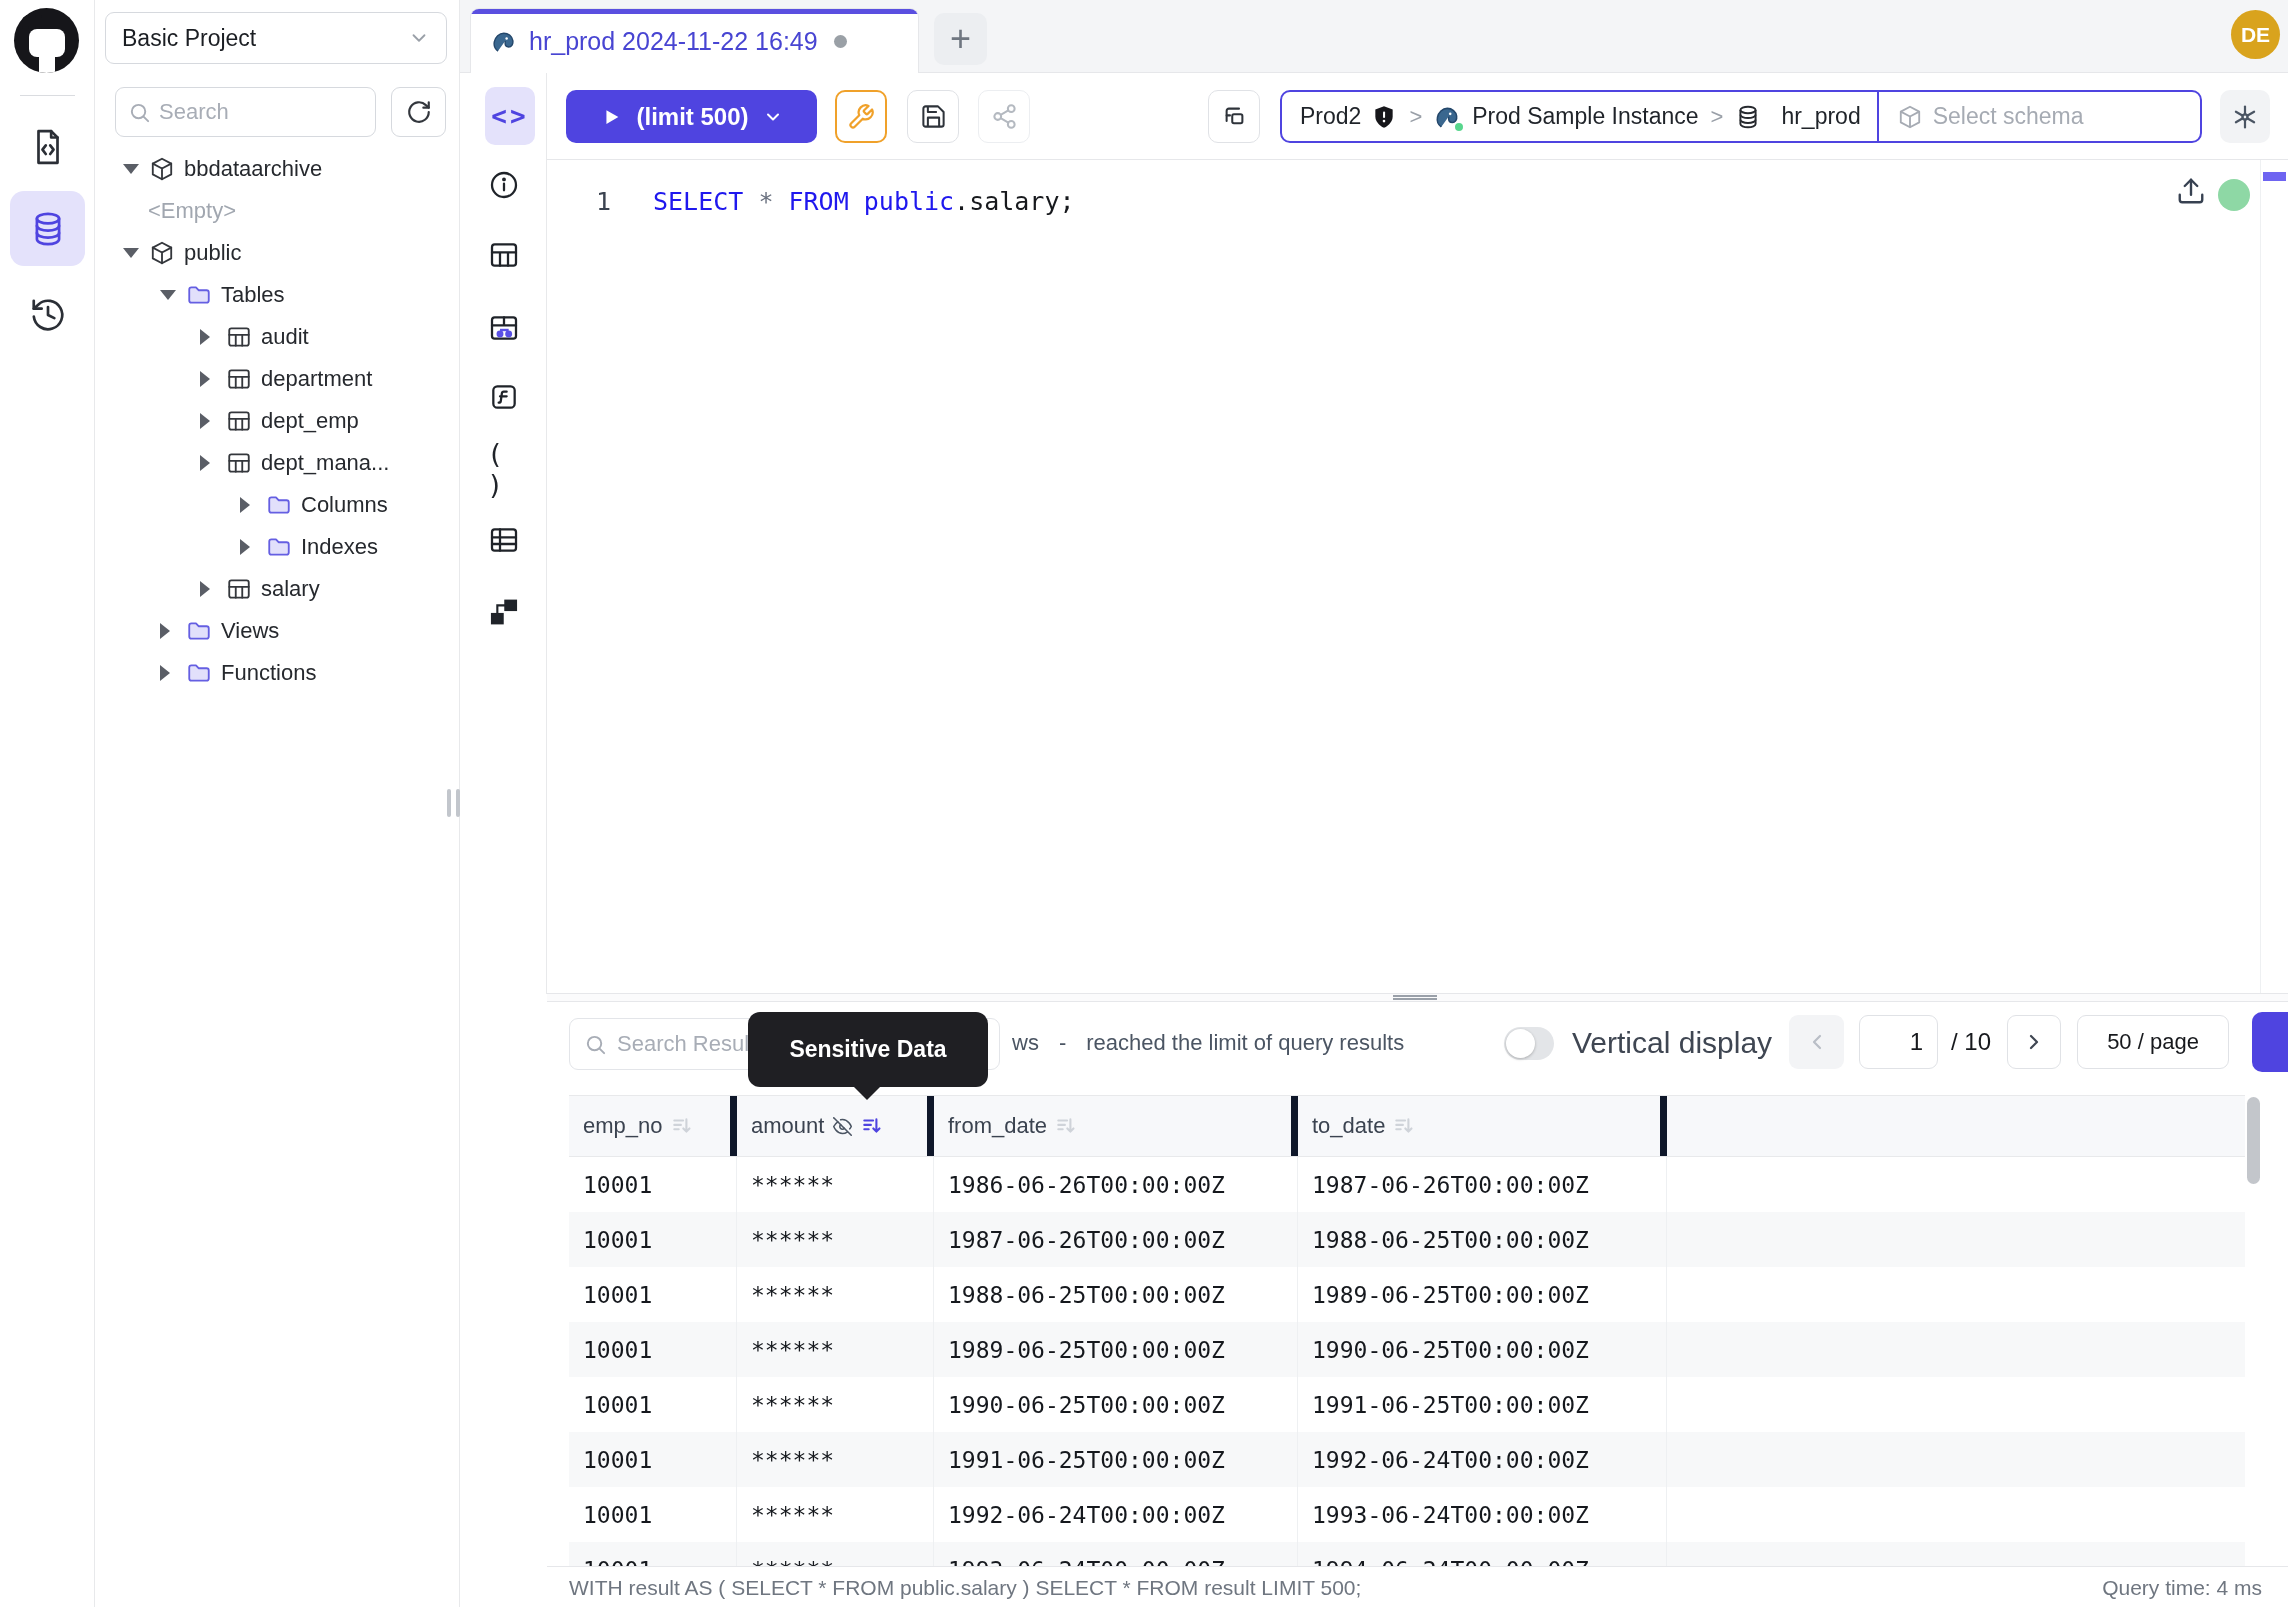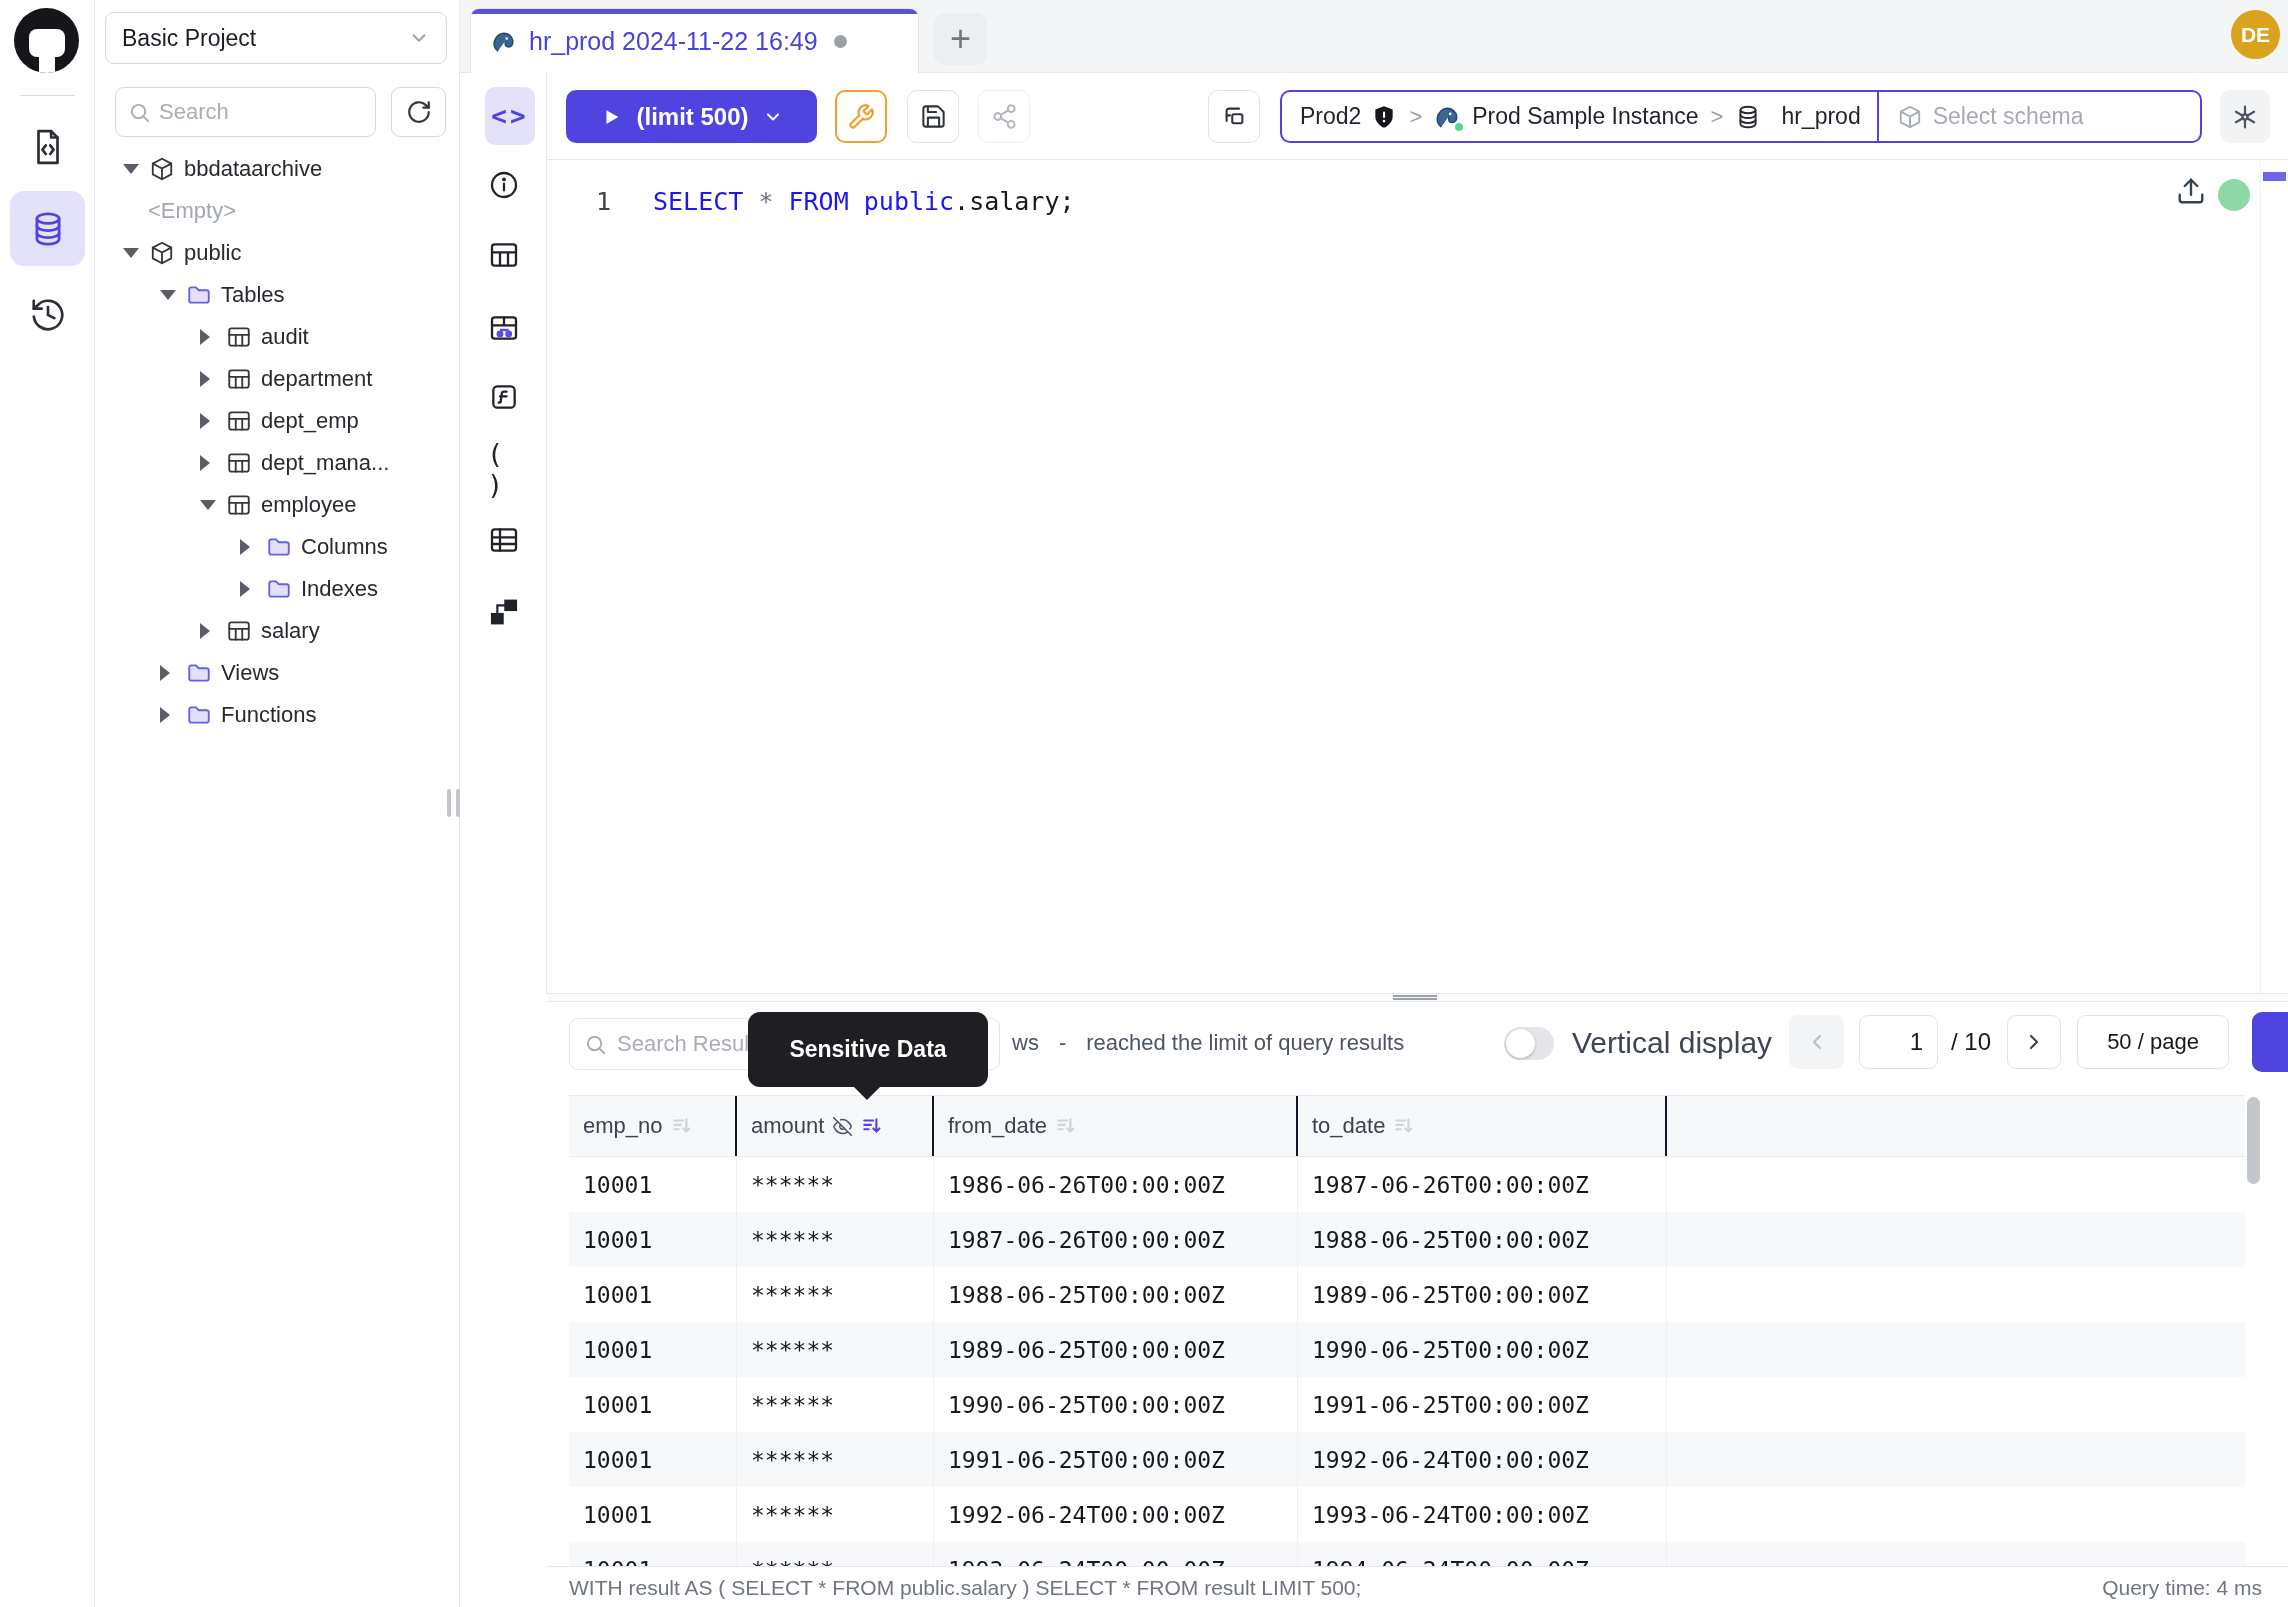--- a/index.html
+++ b/index.html
@@ -97,21 +97,21 @@
   #pg-input { position:absolute; left:1399px; top:13px; width:79px; height:54px; border:1px solid #e0e2e6; border-radius:9px; text-align:right; padding-right:14px; font-size:24px; color:#17191d; outline:none; font-family:"Liberation Sans",sans-serif; }
   #pg-total { position:absolute; left:1491px; top:26px; font-size:24px; color:#17191d; }
   #pg-size { position:absolute; left:1617px; top:13px; width:152px; height:54px; border:1px solid #e0e2e6; border-radius:9px; display:flex; align-items:center; justify-content:center; font-size:22px; color:#17191d; }
   #side-sheet-btn { position:absolute; right:-6px; top:10px; width:42px; height:60px; border-radius:10px 0 0 10px; background:#4f44e0; }
 
   #tooltip { position:absolute; left:748px; top:1012px; width:240px; height:75px; background:#1f1f23; border-radius:12px; z-index:10; display:flex; align-items:center; justify-content:center; color:#fff; font-size:23px; font-weight:600; }
   #tooltip .arrow { position:absolute; left:104px; bottom:-13px; width:0; height:0; border-left:15px solid transparent; border-right:15px solid transparent; border-top:15px solid #1f1f23; }
 
   #grid { position:absolute; left:109px; top:93px; width:1676px; height:471px; overflow:hidden; border-top:1px solid #e8e9eb; }
   .g-head { display:flex; height:61px; background:#f7f8fa; border-bottom:1px solid #e8e9eb; }
-  .g-head .hc { display:flex; align-items:center; gap:8px; padding-left:14px; font-size:22px; color:#3b4350; border-right:2px solid #0f172a; flex:none; }
+  .g-head .hc { display:flex; align-items:center; gap:8px; padding-left:14px; font-size:22px; color:#3b4350; border-right:7px solid #0f172a; flex:none; }
   .g-head .hc:last-child { border-right:none; }
   .g-row { display:flex; height:55px; }
   .g-row.even { background:#f7f8f9; }
   .g-row .c { display:flex; align-items:center; padding-left:14px; font-family:"DejaVu Sans Mono",monospace; font-size:23px; color:#15181d; border-right:1px solid #eef0f2; flex:none; white-space:nowrap; }
   .g-row .c:last-child { border-right:none; }
   .sort-ic { color:#cfd3d9; } .sort-ic.active { color:#4f44e0; }
   .eye-ic { color:#4b5563; }
   #v-scroll { position:absolute; left:1787px; top:95px; width:13px; height:87px; border-radius:7px; background:#c3c6cb; }
 
   #statusbar { position:absolute; left:87px; top:1566px; right:0; height:42px; background:#fff; border-top:1px solid #e6e7ea; display:flex; align-items:center; justify-content:space-between; padding:0 26px 0 22px; font-size:21px; color:#6f7680; }
@@ -263,32 +263,20 @@
         <span class="caret">
           <i class="tri-r"></i>
         </span>
         <span class="ticon" style="width:26px;height:26px;position:relative;color:#34373c">
           <svg width="100%" height="100%" viewBox="0 0 24 24" fill="none" stroke="currentColor" stroke-width="1.7" stroke-linecap="round" stroke-linejoin="round">
             <rect x="3" y="4" width="18" height="16" rx="2"></rect>
             <path d="M3 10h18M9 10v10M15 10v10"></path>
           </svg>
         </span>
         <span>dept_mana...</span>
-      </div>
-      <div class="tree-row" style="padding-left: 105px;">
-        <span class="caret">
-          <i class="tri-d"></i>
-        </span>
-        <span class="ticon" style="width:26px;height:26px;position:relative;color:#34373c">
-          <svg width="100%" height="100%" viewBox="0 0 24 24" fill="none" stroke="currentColor" stroke-width="1.7" stroke-linecap="round" stroke-linejoin="round">
-            <rect x="3" y="4" width="18" height="16" rx="2"></rect>
-            <path d="M3 10h18M9 10v10M15 10v10"></path>
-          </svg>
-        </span>
-        <span>employee</span>
       </div>
       <div class="tree-row" style="padding-left: 145px;">
         <span class="caret">
           <i class="tri-r"></i>
         </span>
         <span class="ticon" style="width:26px;height:26px;position:relative;color:#34373c">
           <svg width="100%" height="100%" viewBox="0 0 24 24" fill="#e2e0fb" stroke="#655fe2" stroke-width="1.7" stroke-linejoin="round">
             <path d="M3 7a2 2 0 0 1 2-2h4.2L11.6 7.6H19a2 2 0 0 1 2 2V17a2 2 0 0 1-2 2H5a2 2 0 0 1-2-2z"></path>
           </svg>
         </span>

